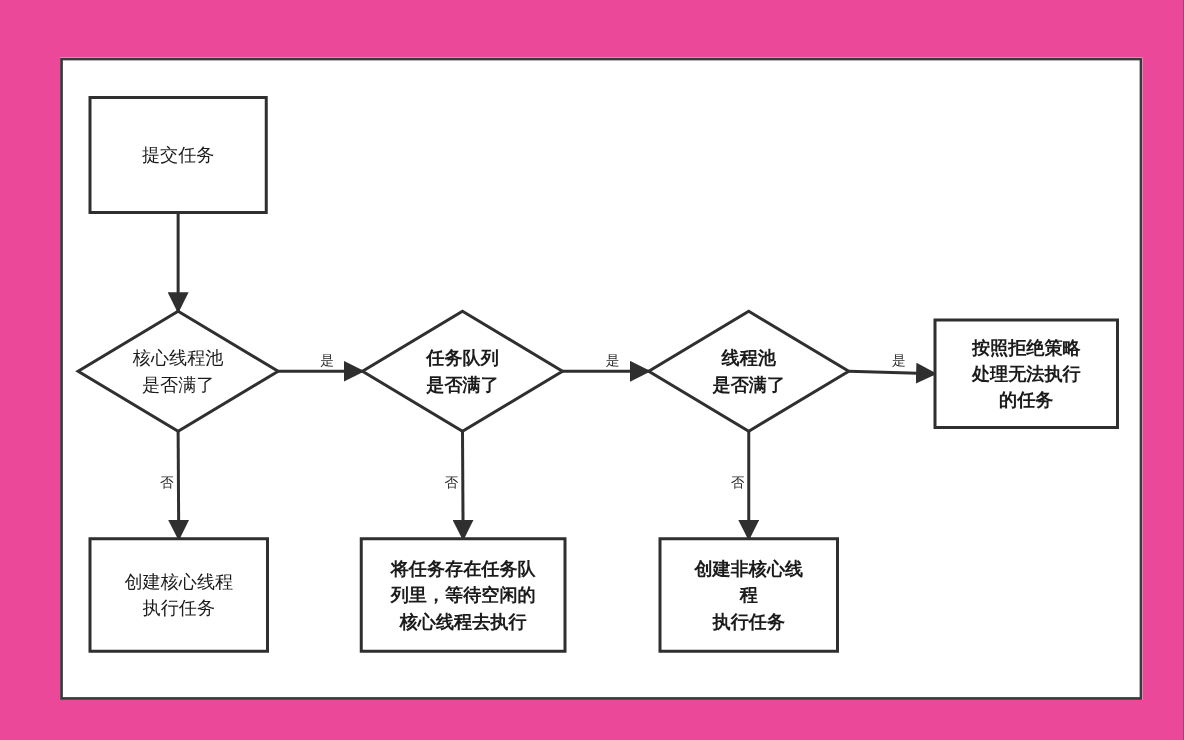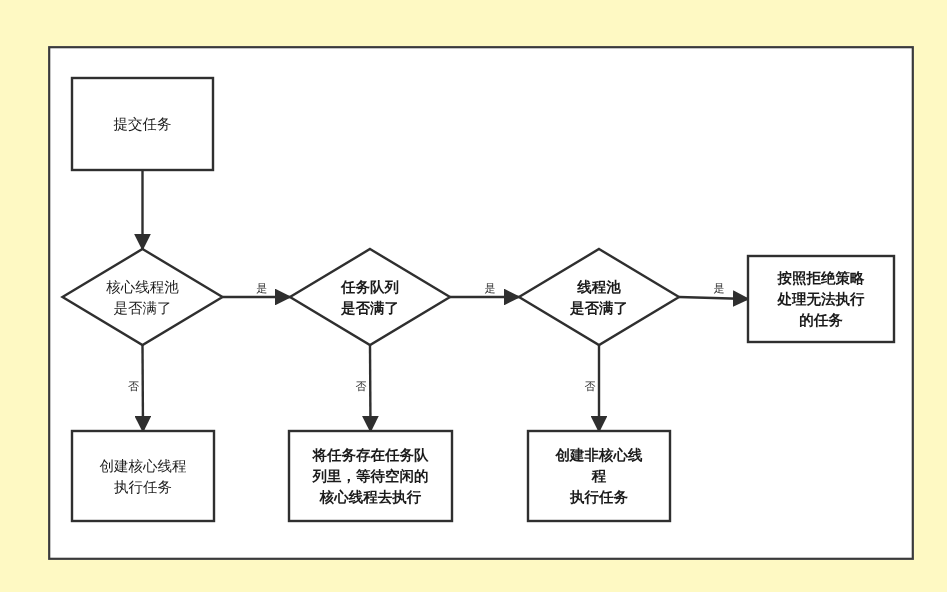--- a/index.html
+++ b/index.html
@@ -12,21 +12,21 @@
     width: 947px;
     height: 592px;
     overflow: hidden;
     font-family: "DejaVu Sans", sans-serif;
   }
   #outer-frame {
     position: absolute;
     left: 0; top: 0;
     width: 947px;
     height: 592px;
-    background: #fef9c3;
+    background: #ec4899;
   }
   #canvas {
     position: absolute;
     left: 48px;
     top: 46px;
     width: 866px;
     height: 514px;
     background: #ffffff;
   }
   #diagram-svg {

